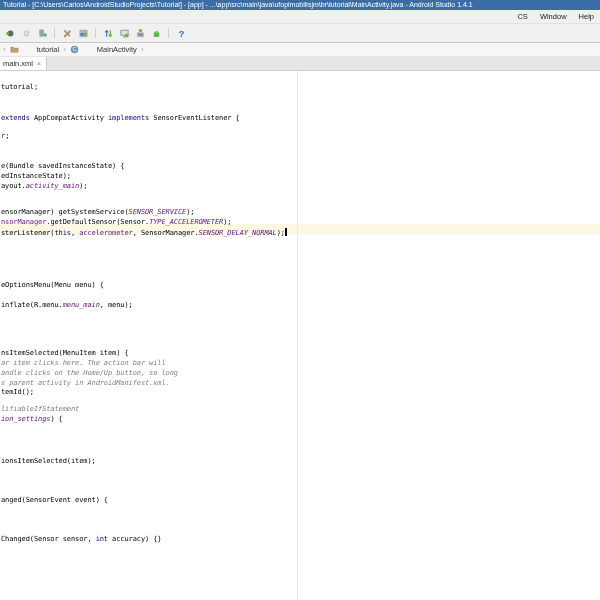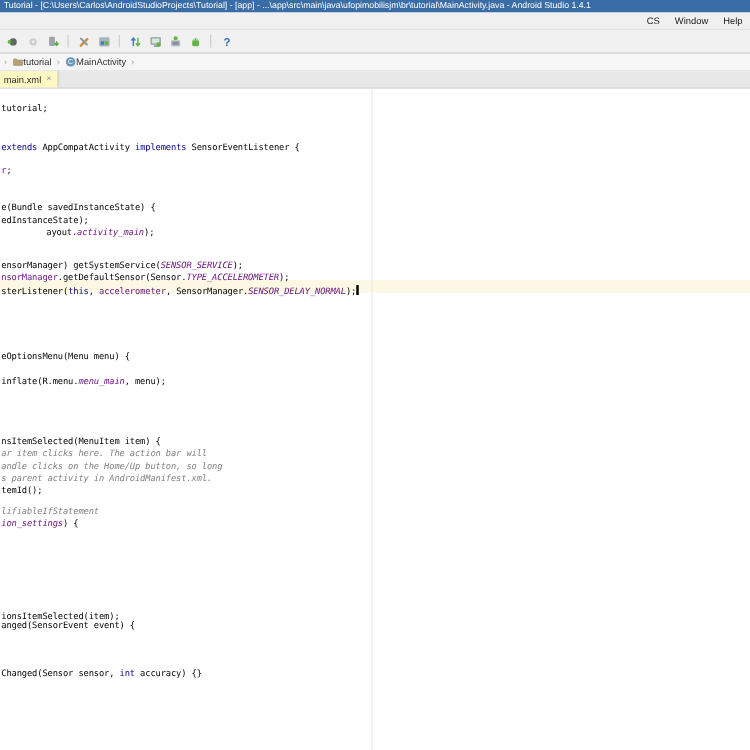--- a/index.html
+++ b/index.html
@@ -10,27 +10,27 @@
     display:flex;align-items:center;font-size:7.5px;color:#1a1a1a;box-sizing:border-box;justify-content:flex-end;}
   .menu-item{padding:0 6px;cursor:default;}
   .menu-item:first-child{padding-left:2px;}
   .toolbar{height:19px;background:#f0f0f0;border-bottom:1px solid #c9c9c9;
     display:flex;align-items:center;box-sizing:border-box;padding-left:2px;}
   .tb-icon{width:14px;height:12px;display:inline-flex;align-items:center;justify-content:center;margin:0 1px;}
   .tb-icon svg{width:11px;height:11px;}
   .tb-sep{width:1px;height:10px;background:#cfcfcf;margin:0 4px;}
   .navbar{height:14px;background:#f6f6f6;border-bottom:1px solid #e6e6e6;display:flex;
     align-items:center;font-size:7.5px;color:#333;box-sizing:border-box;padding-left:1px;}
-  .crumb{display:inline-flex;align-items:center;gap:0;padding:0 2px;}
+  .crumb{display:inline-flex;align-items:center;gap:18px;padding:0 2px;}
   .crumb svg{width:9px;height:9px;}
   .chev{color:#a8a8a8;font-size:8px;margin:0 2px;}
   .tabbar{height:14px;background:#e7e7e7;border-bottom:1px solid #cfcfcf;display:flex;
     align-items:stretch;font-size:7.5px;color:#2b2b2b;box-sizing:border-box;}
   .tab{display:inline-flex;align-items:center;gap:4px;padding:0 5px 0 3px;
-    background:#fef9c3;border-right:1px solid #c9c9c9;}
+    background:#ffffff;border-right:1px solid #c9c9c9;}
   .tab-close{color:#8a8a8a;font-size:7px;line-height:7px;}
   .editor{position:relative;height:560px;background:#ffffff;overflow:hidden;}
   .margin-line{position:absolute;left:297px;top:0;bottom:0;width:1px;background:#e9e9e9;z-index:2;}
   .caret-row{position:absolute;left:0;right:0;top:153px;height:10px;background:#fcf8e3;z-index:1;}
   .code-line{position:absolute;left:1px;white-space:pre;z-index:3;
     font-family:"DejaVu Sans Mono","Liberation Mono",monospace;font-size:7px;
     line-height:8px;letter-spacing:-0.1px;color:#000;}
   .tp{color:#000000;}
   .tk{color:#000080;font-weight:normal;}
   .tf{color:#660e7a;}
@@ -153,34 +153,34 @@
 </div>
 
 <div class="editor" id="editor">
   <div class="caret-row"></div>
   <div class="margin-line"></div>
 <div class="code-line" style="top: 12px;"><span class="tp">tutorial;</span></div>
     <div class="code-line" style="top: 42.5px;"><span class="tk">extends</span><span class="tp"> AppCompatActivity </span><span class="tk">implements</span><span class="tp"> SensorEventListener {</span></div>
     <div class="code-line" style="top: 61px;"><span class="tf">r</span><span class="tp">;</span></div>
     <div class="code-line" style="top: 91px;"><span class="tp">e(Bundle savedInstanceState) {</span></div>
     <div class="code-line" style="top: 101px;"><span class="tp">edInstanceState);</span></div>
-    <div class="code-line" style="top: 110.5px; padding-left: 36px;"><span class="tp">ayout.</span><span class="ts">activity_main</span><span class="tp">);</span></div>
+    <div class="code-line" style="top: 110.5px;"><span class="tp">ayout.</span><span class="ts">activity_main</span><span class="tp">);</span></div>
     <div class="code-line" style="top: 146.5px;"><span class="tf">nsorManager</span><span class="tp">.getDefaultSensor(Sensor.</span><span class="ts">TYPE_ACCELEROMETER</span><span class="tp">);</span></div>
     <div class="code-line" style="top: 137px;"><span class="tp">ensorManager) getSystemService(</span><span class="ts">SENSOR_SERVICE</span><span class="tp">);</span></div>
     <div class="code-line" style="top: 156.5px;"><span class="tp">sterListener(</span><span class="tk">this</span><span class="tp">, </span><span class="tf">accelerometer</span><span class="tp">, SensorManager.</span><span class="ts">SENSOR_DELAY_NORMAL</span><span class="tp">);</span><span class="caret"></span></div>
     <div class="code-line" style="top: 210px;"><span class="tp">eOptionsMenu(Menu menu) {</span></div>
     <div class="code-line" style="top: 230px;"><span class="tp">inflate(R.menu.</span><span class="ts">menu_main</span><span class="tp">, menu);</span></div>
     <div class="code-line" style="top: 277.5px;"><span class="tp">nsItemSelected(MenuItem item) {</span></div>
     <div class="code-line" style="top: 287.5px;"><span class="tc">ar item clicks here. The action bar will</span></div>
     <div class="code-line" style="top: 297.5px;"><span class="tc">andle clicks on the Home/Up button, so long</span></div>
     <div class="code-line" style="top: 307.5px;"><span class="tc">s parent activity in AndroidManifest.xml.</span></div>
     <div class="code-line" style="top: 316.5px;"><span class="tp">temId();</span></div>
     <div class="code-line" style="top: 334px;"><span class="tc">lifiableIfStatement</span></div>
     <div class="code-line" style="top: 343.5px;"><span class="ts">ion_settings</span><span class="tp">) {</span></div>
-    <div class="code-line" style="top: 386px; margin-top: 32px;"><span class="tp">ionsItemSelected(item);</span></div>
+    <div class="code-line" style="top: 386px;"><span class="tp">ionsItemSelected(item);</span></div>
     <div class="code-line" style="top: 425px;"><span class="tp">anged(SensorEvent event) {</span></div>
     <div class="code-line" style="top: 464px;"><span class="tp">Changed(Sensor sensor, </span><span class="tk">int</span><span class="tp"> accuracy) {}</span></div>
   </div>
 
 <div class="statusbar">
   <div class="status-divider"></div>
 </div>
 
 <div class="taskbar">
   <div class="taskbar-notch"></div>

